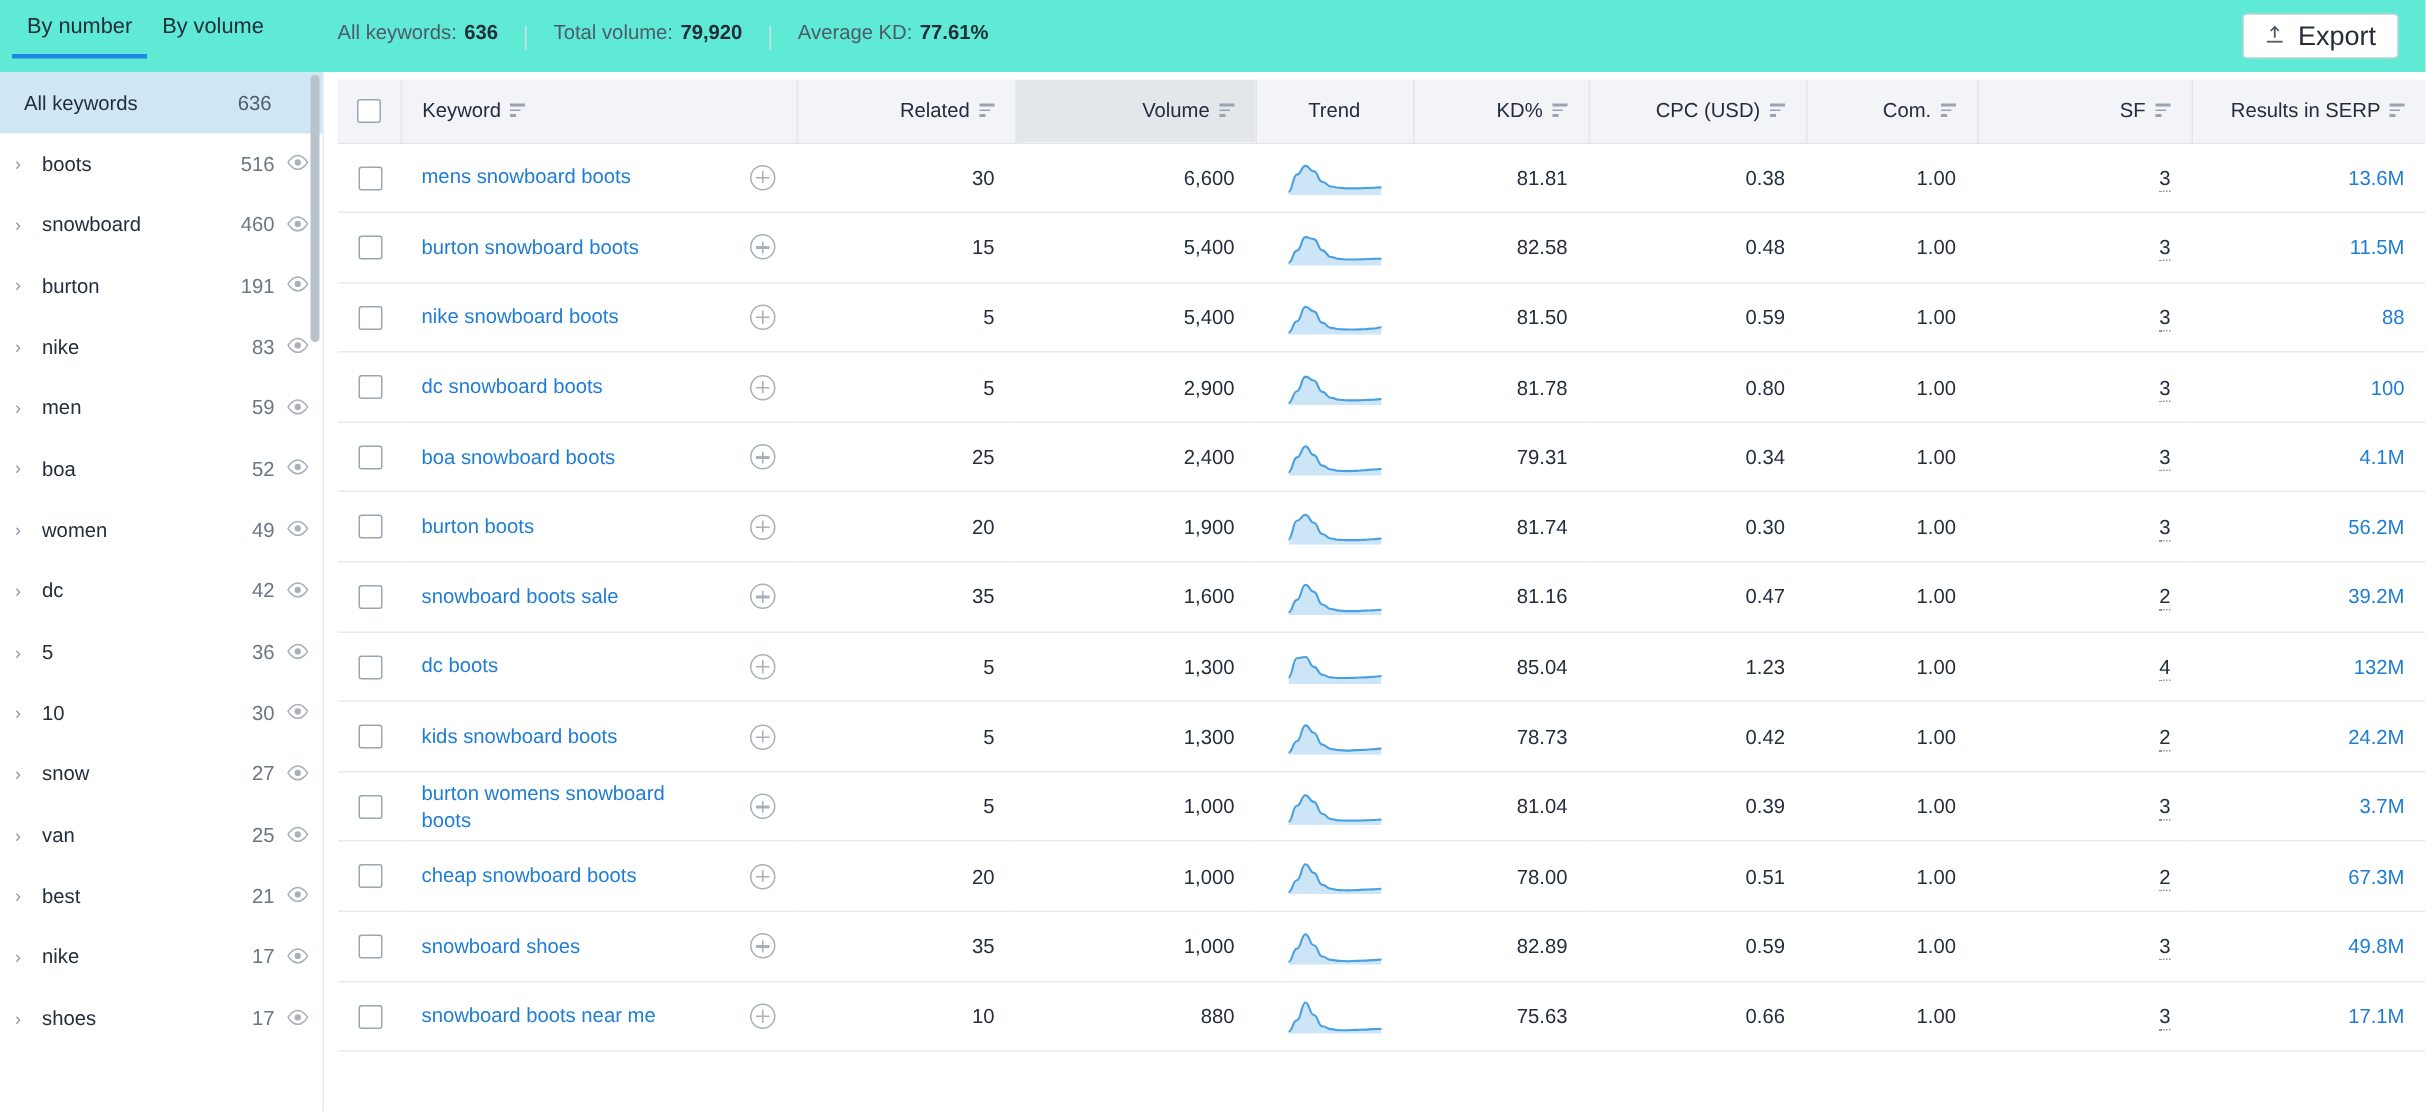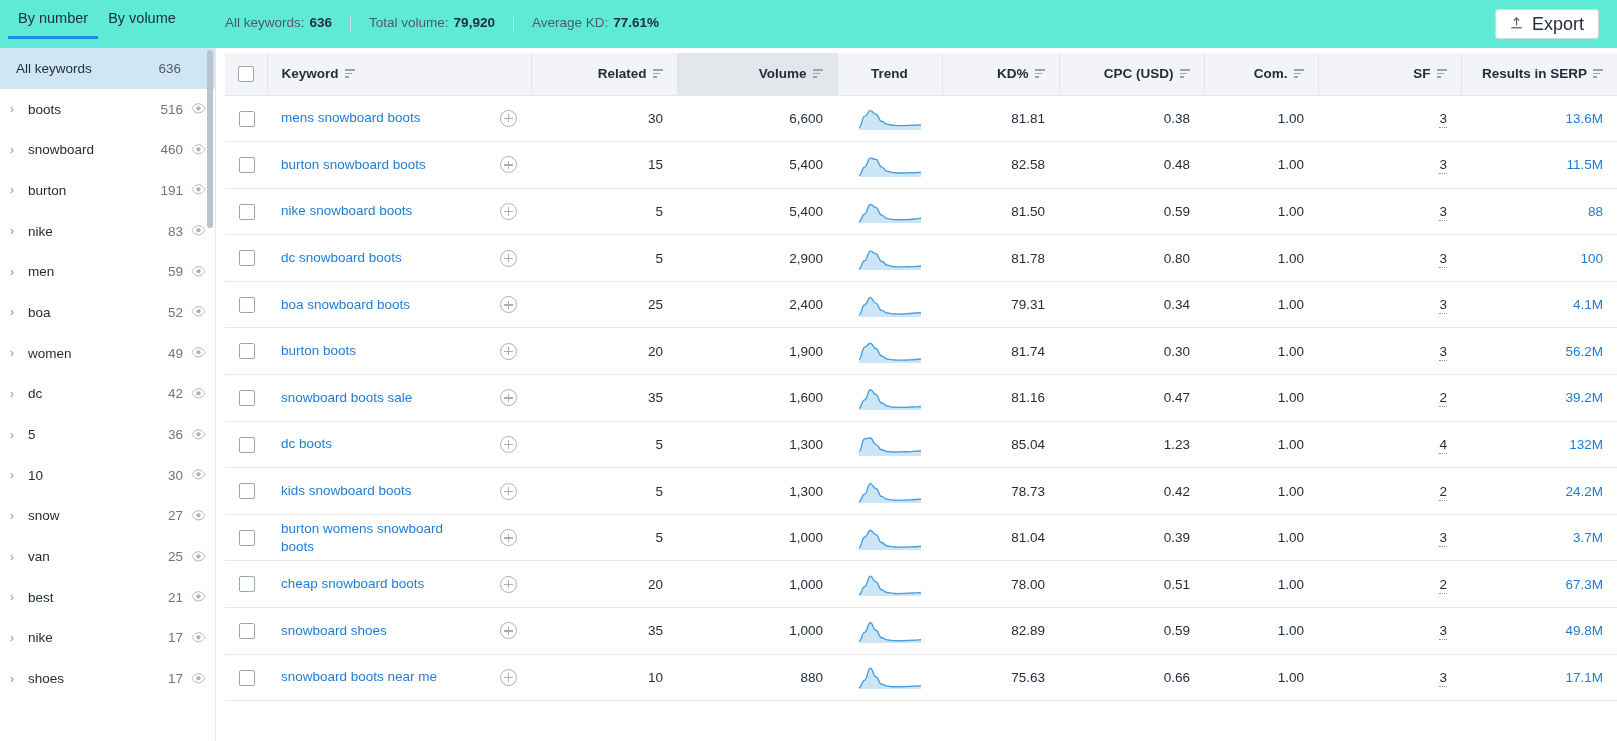--- a/index.html
+++ b/index.html
@@ -31,21 +31,21 @@
     white-space: nowrap;
   }
   .tab.active {
     color: #242d3c;
     border-bottom: 3px solid #2187e7;
   }
   .tab.inactive { color: #242d3c; }
 
   .summary {
     position: absolute; left: 225px; top: 14px;
-    display: flex; align-items: center;
+    display: flex; align-items: flex-start;
     font-size: 13.5px; color: #4e5a6b;
     white-space: nowrap;
   }
   .summary .item { display: flex; align-items: baseline; }
   .summary .lbl { color: #4e5a6b; }
   .summary .val { color: #242d3c; font-weight: bold; margin-left: 5px; }
   .summary .sep {
     display: inline-block;
     width: 1px; height: 16px;
     background: #d7dde5;
@@ -162,21 +162,21 @@
   }
   table.kw {
     border-collapse: collapse;
     width: 1392px;
     table-layout: fixed;
   }
   table.kw thead th {
     background: #f2f4f7;
     height: 42px;
     font-size: 13.5px;
-    font-weight: bold;
+    font-weight: normal;
     color: #242d3c;
     border-bottom: 1px solid #e1e6ec;
     border-right: 1px solid #e1e6ec;
     padding: 0 14px;
     vertical-align: middle;
     white-space: nowrap;
     margin-left: 10px;
   }
   table.kw thead th.hl { background: #e3e7eb; }
   table.kw thead th:last-child { border-right: none; }

